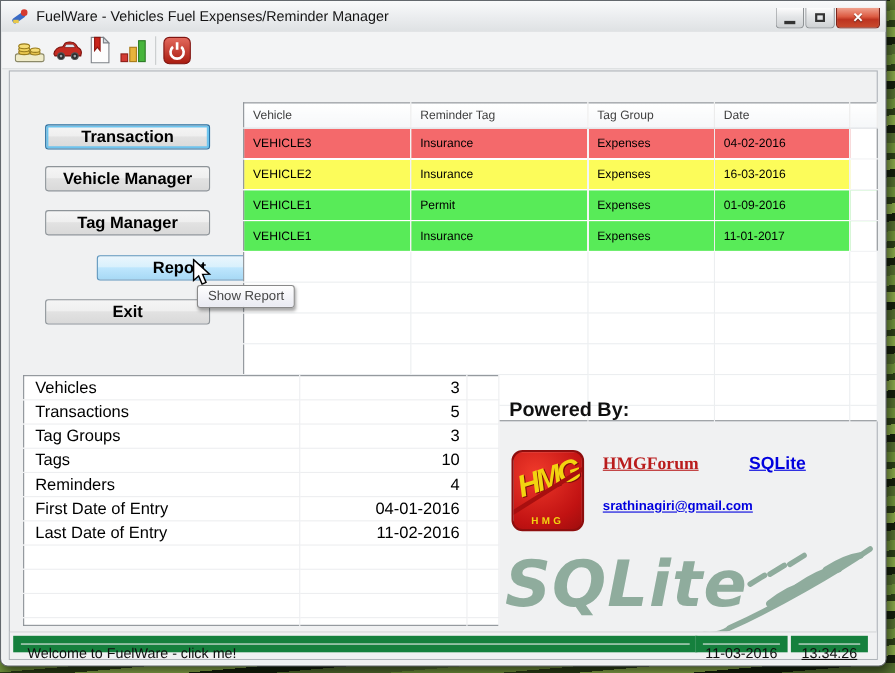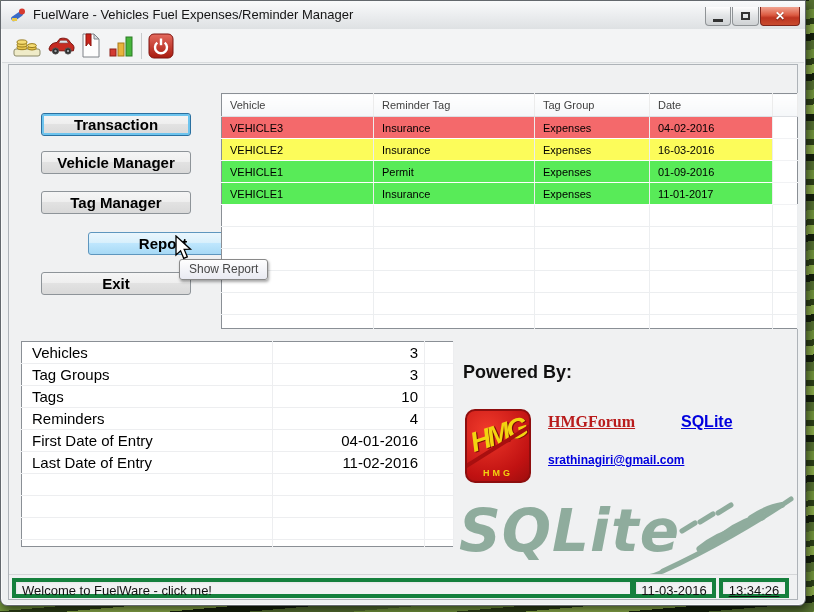--- a/index.html
+++ b/index.html
@@ -81,21 +81,21 @@
     background:#fff; border:1px solid #8A8F95;
     font-size:11px; color:#000;
   }
   .grid th {
     height:23px; font-weight:normal; color:#3F3F3F; text-align:left;
     padding:0 0 0 8px; background:linear-gradient(#FFFFFF,#F5F7F9);
     border-bottom:1px solid #DCDFE3; border-right:1px solid #ECECEC;
     white-space:nowrap; overflow:hidden;
   }
   .grid td {
-    height:22px; padding:0 0 0 8px; white-space:nowrap; overflow:hidden;
+    height:28px; padding:0 0 0 8px; white-space:nowrap; overflow:hidden;
     border-right:1px solid rgba(0,0,0,.07);
     border-bottom:1px solid rgba(255,255,255,.75);
   }
   .grid tr.e td { border-bottom:1px solid #ECEEF0; border-right:1px solid #ECEEF0; background:#fff; }
   .grid tr.short td { height:14px; border-bottom:none; }
   .grid td.sp { background:#fff; border-right:none; border-bottom:1px solid #F1F2F4; }
 
   
   .tooltip {
     position:absolute; left:170px; top:194px; z-index:40;
@@ -132,22 +132,22 @@
   .hmg-slash { position:absolute; left:-12px; top:32px; width:90px; height:4px; background:#A80F0F; transform:rotate(-32deg); }
   .hmg-caption { position:absolute; bottom:3px; width:100%; text-align:center;
     font:bold 9px "Liberation Sans", sans-serif; letter-spacing:3px; color:#F2D410; }
   .plink { position:absolute; top:348px; font:bold 16px "Liberation Sans", sans-serif; text-decoration:underline; cursor:pointer; }
   .plink.f1 { left:539px; } .plink.f2 { left:672px; }
   .pemail { position:absolute; left:539px; top:388px; font:bold 12px "Liberation Sans", sans-serif; text-decoration:underline; cursor:pointer; }
   .sqlite-logo { position:absolute; left:448px; top:420px; }
 
   
   .statusbar { position:absolute; left:0; right:0; bottom:0; height:25px; border-top:1px solid #D4D6D8; background:#F0F1F2; }
-  .panel { position:absolute; top:3px; height:20px; line-height:17px; font-size:13px; color:#111;
-    border:4px solid #15803d; background:#F1F2F3; box-shadow:inset 1px 1px 2px rgba(0,0,0,.05); }
+  .panel { position:absolute; top:3px; height:15px; line-height:17px; font-size:13px; color:#111;
+    border:7px solid #15803d; background:#F1F2F3; box-shadow:inset 1px 1px 2px rgba(0,0,0,.05); }
   .panel.msg  { left:3px;  width:622px; padding-left:6px; cursor:pointer; }
   .panel.date { right:81px; width:84px; text-align:center; }
   .panel.time { right:8px;  width:70px; text-align:center;text-decoration:underline; }
 </style>
 </head>
 <body>
 
 <div class="window">
 
   <div class="titlebar">
@@ -331,20 +331,25 @@
           <col style="width:152px">
           <col style="width:29px">
         </colgroup>
       <tbody>
         <tr>
           <td class="lbl">Vehicles</td>
           <td class="val">3</td>
             <td></td>
         </tr>
         <tr>
+          <td class="lbl">Transactions</td>
+          <td class="val">5</td>
+            <td></td>
+        </tr>
+        <tr>
           <td class="lbl">Tag Groups</td>
           <td class="val">3</td>
             <td></td>
         </tr>
         <tr>
           <td class="lbl">Tags</td>
           <td class="val">10</td>
             <td></td>
         </tr>
         <tr>

